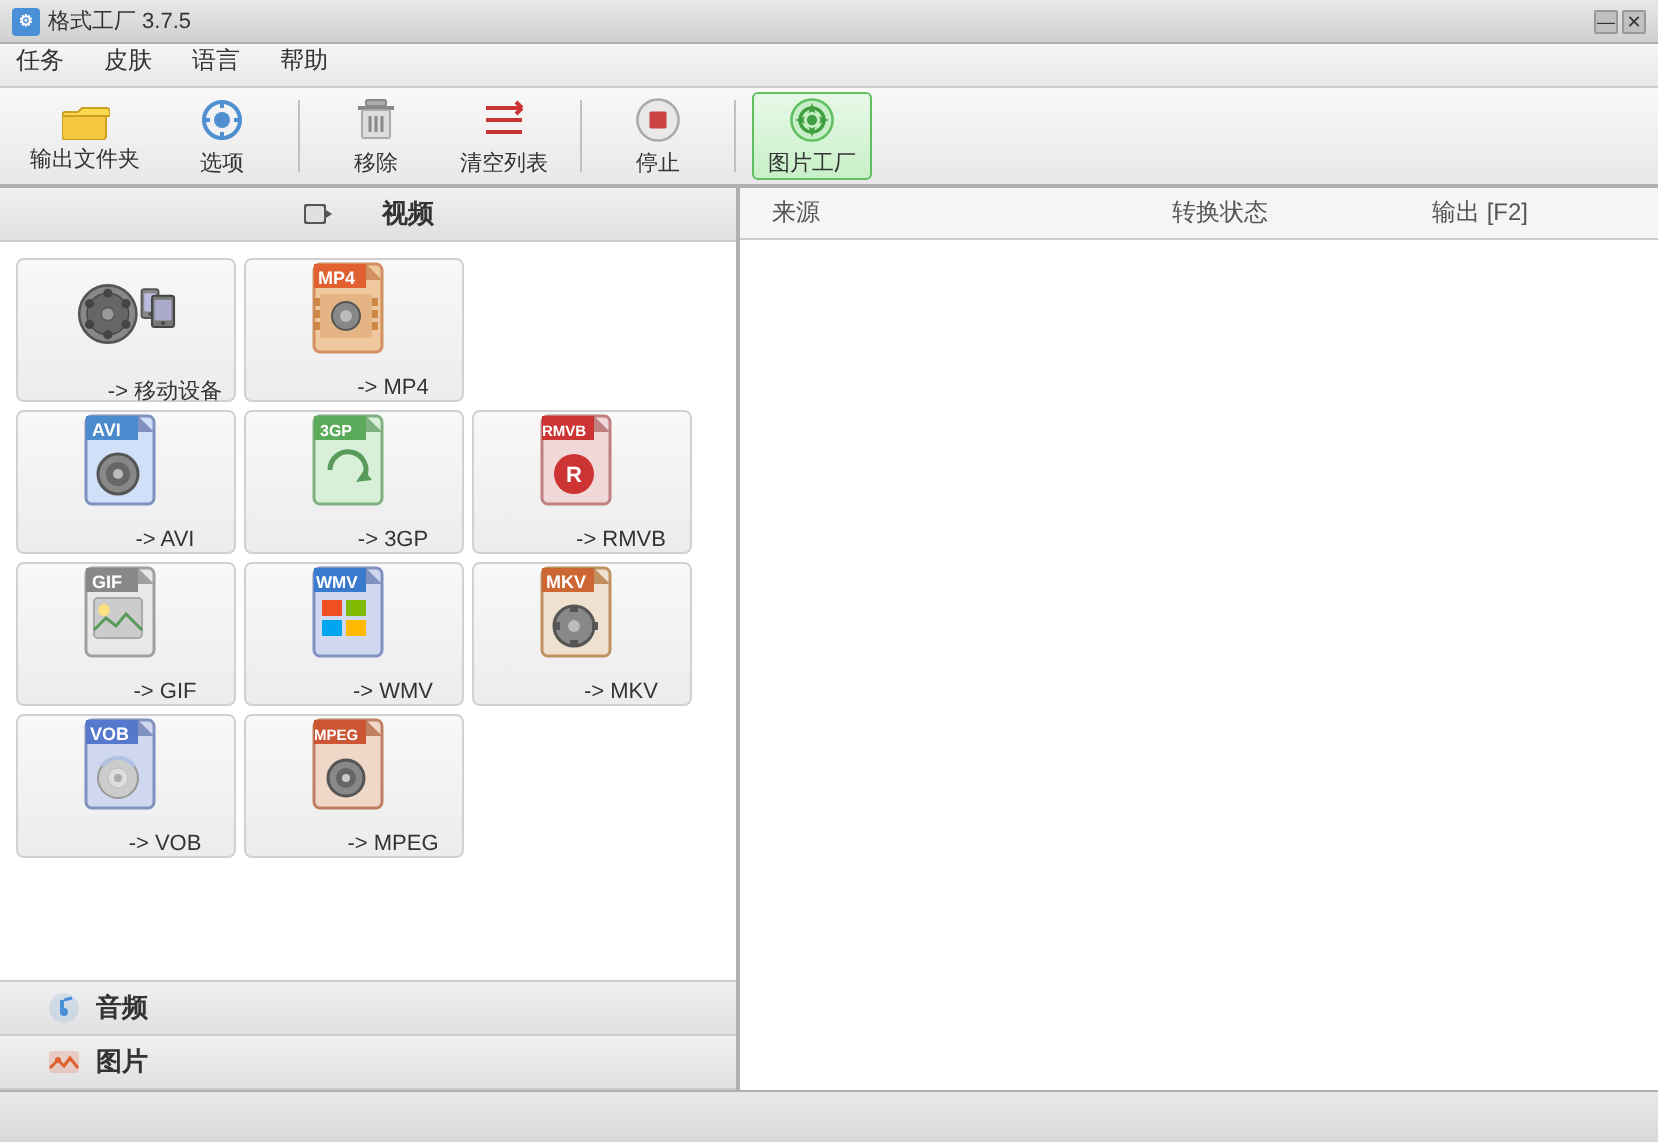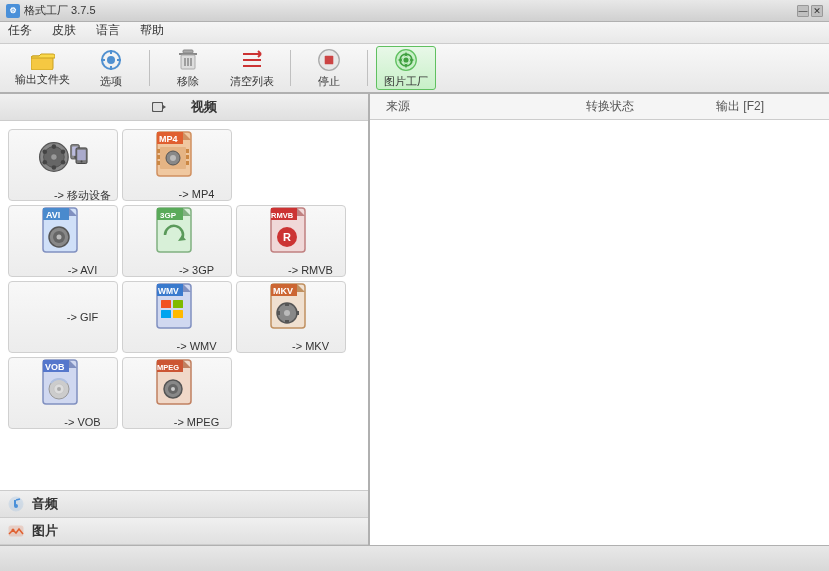--- a/index.html
+++ b/index.html
@@ -166,21 +166,21 @@
       margin-bottom: 2px;
       position: relative;
     }
     .format-item .format-label { font-size: 11px; color: #333; margin-left: 39px; }
     
     #bottom-sections {
       border-top: 1px solid #ccc;
     }
     .section-header {
       background: linear-gradient(to bottom, #f0f0f0, #e0e0e0);
-      padding: 4px 8px;
+      padding: 4px 24px;
       font-size: 13px;
       font-weight: bold;
       color: #333;
       border-bottom: 1px solid #ccc;
       display: flex;
       align-items: center;
       gap: 8px;
     }
     
     #right-panel {
@@ -432,20 +432,32 @@
               <text x="14" y="34" font-size="11" fill="white" font-weight="bold">R</text>
             </svg>
           </div>
           <span class="format-label">-&gt; RMVB</span>
         </div>
       </div>
 
       <div class="format-row">
 
         <div class="format-item">
+          <div class="format-icon">
+            <svg width="44" height="54" viewBox="0 0 44 54">
+              <rect x="2" y="1" width="34" height="44" rx="3" fill="#e8e8e8" stroke="#a0a0a0" stroke-width="1.5"></rect>
+              <path d="M28 1 L36 9 L28 9 Z" fill="#a0a0a0"></path>
+              <rect x="2" y="1" width="26" height="12" rx="0" fill="#888888"></rect>
+              <text x="5" y="11" font-size="9" fill="white" font-weight="bold">GIF</text>
+
+              <rect x="6" y="16" width="24" height="20" rx="2" fill="#ccc" stroke="#aaa" stroke-width="1"></rect>
+              <circle cx="11" cy="22" r="3" fill="#ffe080"></circle>
+              <polyline points="6,32 12,26 17,30 22,24 30,32" stroke="#5a9a5a" stroke-width="1.5" fill="none"></polyline>
+            </svg>
+          </div>
           <span class="format-label">-&gt; GIF</span>
         </div>
 
         <div class="format-item">
           <div class="format-icon">
             <svg width="44" height="54" viewBox="0 0 44 54">
               <rect x="2" y="1" width="34" height="44" rx="3" fill="#d0d8f0" stroke="#8090c0" stroke-width="1.5"></rect>
               <path d="M28 1 L36 9 L28 9 Z" fill="#8090c0"></path>
               <rect x="2" y="1" width="26" height="12" rx="0" fill="#3a7acd"></rect>
               <text x="3" y="11" font-size="8.5" fill="white" font-weight="bold">WMV</text>

